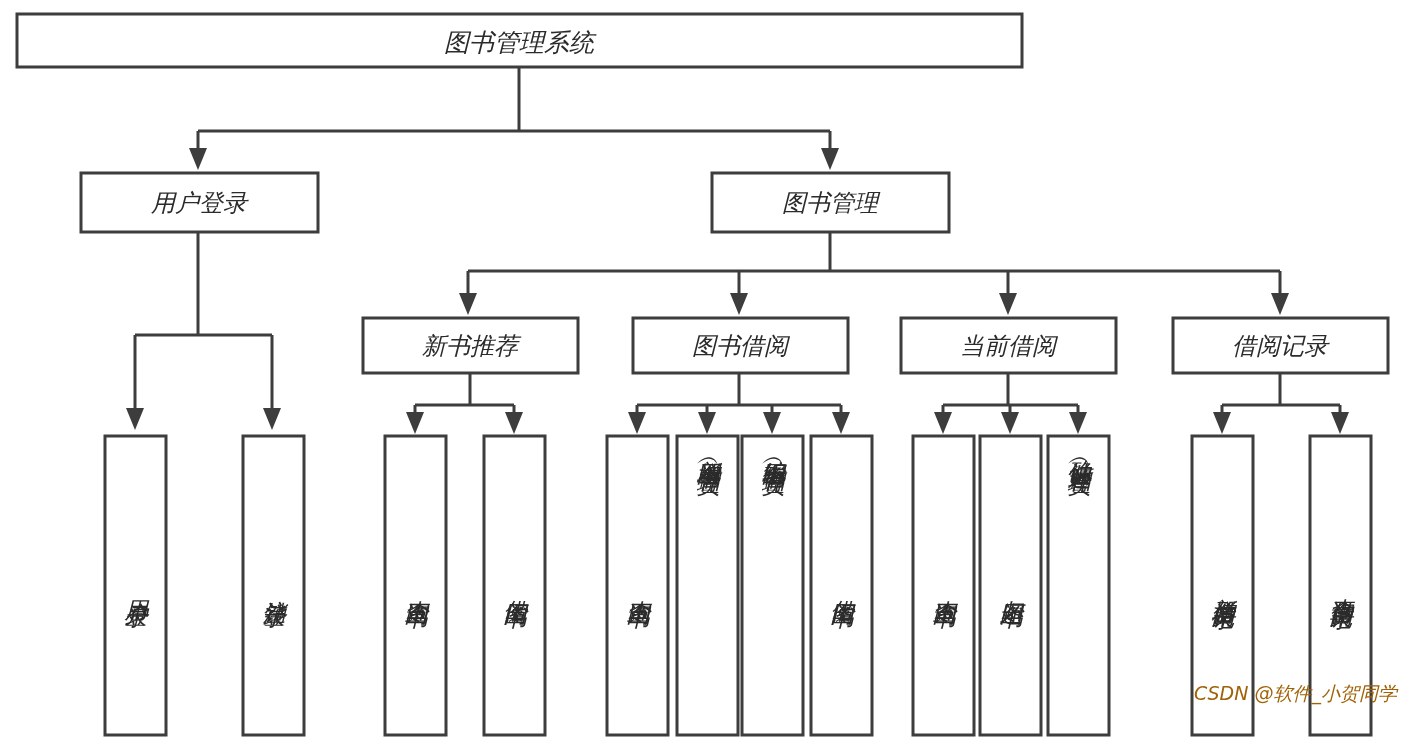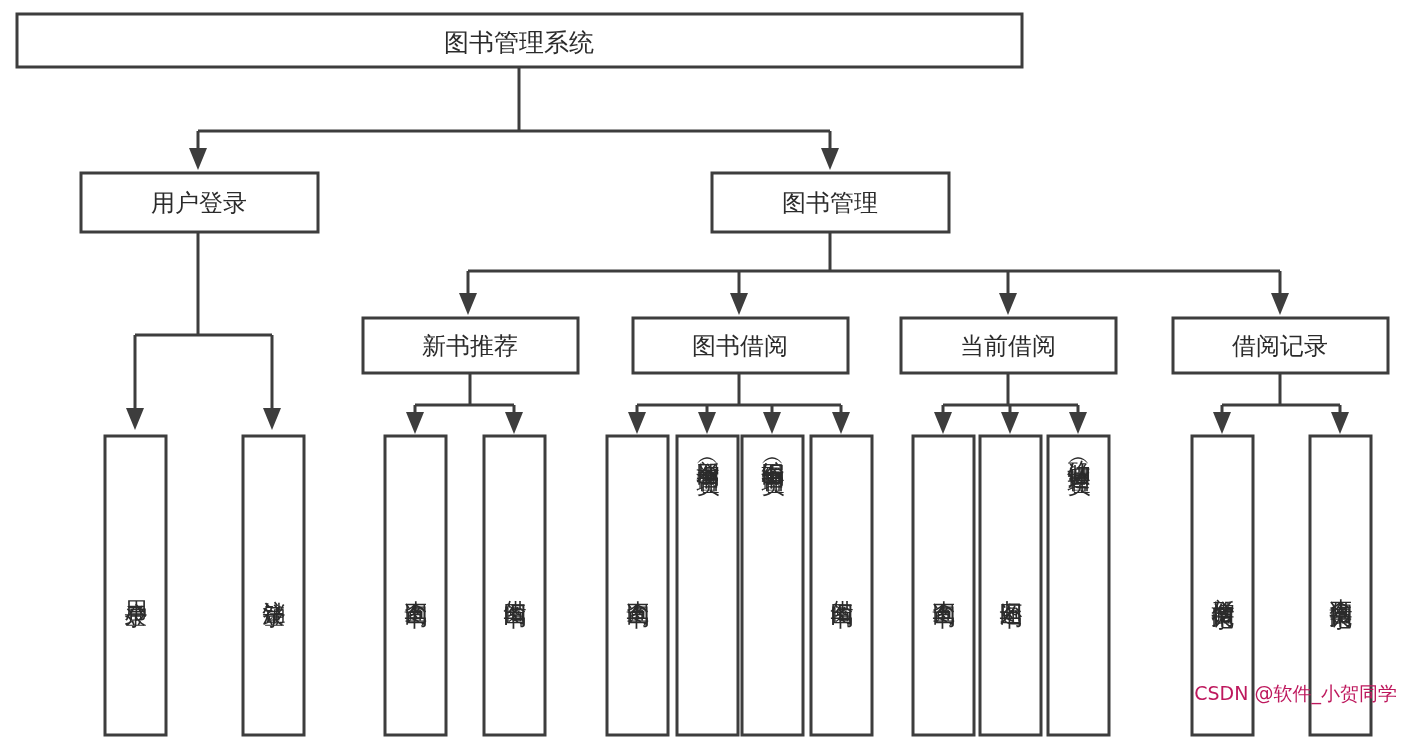--- a/index.html
+++ b/index.html
@@ -11,20 +11,21 @@
     width: 1405px;
     height: 747px;
     overflow: hidden;
     font-family: "DejaVu Sans", "Liberation Sans", sans-serif;
   }
   #diagram-root {
     position: relative;
     width: 1405px;
     height: 712px;
     background: #ffffff;
+    font-style: italic;
   }
   svg.diagram-canvas {
     position: absolute;
     top: 0;
     left: 0;
     width: 1405px;
     height: 747px;
   }
   .node-box {
     fill: #ffffff;
@@ -72,21 +73,21 @@
     letter-spacing: 2px;
     white-space: nowrap;
     text-align: center;
   }
   .watermark {
     position: absolute;
     right: 8px;
     bottom: 5px;
     font-family: "DejaVu Sans", "Liberation Sans", sans-serif;
     font-size: 19px;
-    color: #be185d;
+    color: #a16207;
     white-space: nowrap;
     pointer-events: none;
   }
 </style>
 </head>
 <body>
 
 <div id="diagram-root">
 
   <svg class="diagram-canvas" viewBox="0 0 1405 747" xmlns="http://www.w3.org/2000/svg">

